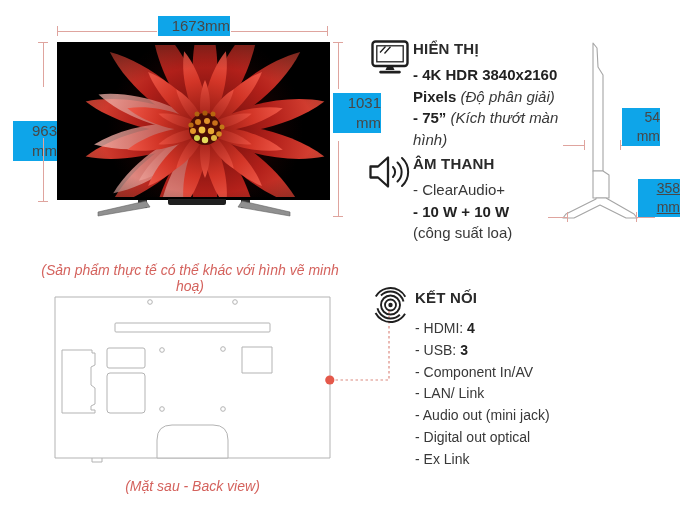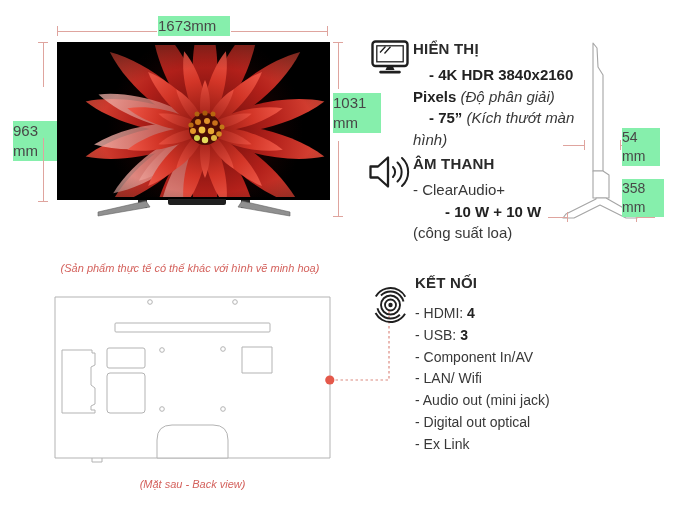--- a/index.html
+++ b/index.html
@@ -1,29 +1,29 @@
 <!DOCTYPE html>
 <html><head>
 <meta charset="utf-8">
 <style>
   html,body{margin:0;padding:0;background:#fff;}
   #stage{position:relative;width:696px;height:522px;background:#fff;overflow:hidden;
          font-family:"Liberation Sans",sans-serif;color:#3a3a3a;}
   .abs{position:absolute;}
   .dl{position:absolute;background:#dfa49e;}
-  .dim-label{position:absolute;color:#474747;font-size:15px;text-align:left;line-height:20px;background:#86efac;}
+  .dim-label{position:absolute;color:#474747;font-size:15px;text-align:right;line-height:20px;background:#0ea5e9;}
   .dim-label.small{font-size:14px;line-height:19px;}
   .sec{position:absolute;}
   .sec h3{margin:0 0 7px 0;font-size:15px;font-weight:bold;color:#2a2a2a;letter-spacing:.2px;}
   .sec p{margin:0;font-size:15px;line-height:21.5px;color:#383838;}
   .sec p i{font-style:italic;}
-  .sec p b{color:#222;margin-left:16px;}
+  .sec p b{color:#222;}
   .c-item{font-size:14px;line-height:21.8px;color:#383838;}
   .c-item b{color:#222;}
-  .note{position:absolute;color:#d4625d;font-size:11px;font-style:italic;text-align:center;}
+  .note{position:absolute;color:#d4625d;font-size:14px;font-style:italic;text-align:center;}
   .bezel{position:absolute;left:57px;top:42px;width:273px;height:158px;background:#0b0b0b;}
   .module{position:absolute;left:168px;top:199px;width:58px;height:6px;background:#1f1f1f;border-radius:0 0 2px 2px;}
 </style>
 </head>
 <body>
 
 <div id="stage">
 
   <div class="bezel">
     <svg width="273" height="158" viewBox="0 0 273 158">
@@ -172,29 +172,29 @@
     <g fill="#fff" stroke="#a5a5a5" stroke-width="1.1" stroke-linejoin="round">
       <path d="M37 23 L41 28 L42 47 L47 55 L47 151 L37 151 Z"></path>
       <path d="M37 151 H47 L53 155 V178 H37 Z"></path>
       <path d="M40 178 H50 L78 194 L81 198 H70 L44 185 L18 198 H7 L10 194 L40 179 Z"></path>
     </g>
   </svg>
   <div class="dl" style="left:563px;top:145px;width:21px;height:1px;"></div>
   <div class="dl" style="left:584px;top:140px;width:1px;height:10px;"></div>
   <div class="dl" style="left:620px;top:140px;width:1px;height:10px;"></div>
   <div class="dl" style="left:621px;top:145px;width:19px;height:1px;"></div>
-  <div class="dim-label small" style="left:622px;top:108px;width:38px;margin-top:20px;">
+  <div class="dim-label small" style="left:622px;top:108px;width:38px;">
     <div>54</div>
     <div>mm</div>
   </div>
   <div class="dl" style="left:548px;top:217px;width:19px;height:1px;"></div>
   <div class="dl" style="left:567px;top:212px;width:1px;height:10px;"></div>
   <div class="dl" style="left:636px;top:212px;width:1px;height:10px;"></div>
   <div class="dl" style="left:637px;top:217px;width:18px;height:1px;"></div>
-  <div class="dim-label small" style="left:622px;top:179px;width:42px;">
+  <div class="dim-label small" style="left:638px;top:179px;width:42px;text-decoration:underline;">
     <div>358</div>
     <div>mm</div>
   </div>
 
   <svg class="abs" style="left:371px;top:40px;" width="38" height="36" viewBox="0 0 38 36">
     <rect x="1.5" y="1.5" width="35" height="24.5" rx="3" fill="none" stroke="#1f1f1f" stroke-width="2.4"></rect>
     <rect x="5.8" y="5.8" width="26.4" height="16" fill="none" stroke="#1f1f1f" stroke-width="1.3"></rect>
     <path d="M9 12.5 L14.5 6.5 M13.5 13.5 L19.5 6.8" stroke="#1f1f1f" stroke-width="1.3" fill="none"></path>
     <path d="M16 26.5 H22 L23.5 30 H14.5 Z" fill="#1f1f1f"></path>
     <path d="M9.5 33.5 C7.5 33 7.8 30.8 10 30.8 H28 C30.2 30.8 30.5 33 28.5 33.5 Z" fill="#1f1f1f"></path>
@@ -207,21 +207,21 @@
 
   <svg class="abs" style="left:367px;top:153px;" width="44" height="38" viewBox="0 0 44 38">
     <path d="M3.5 13.5 H11 L21 4.5 V33.5 L11 24.5 H3.5 Z" fill="none" stroke="#1f1f1f" stroke-width="2.3" stroke-linejoin="round"></path>
     <path d="M26 14 A 7 7 0 0 1 26 24" fill="none" stroke="#1f1f1f" stroke-width="2" stroke-linecap="round"></path>
     <path d="M30.5 9.5 A 13 13 0 0 1 30.5 28.5" fill="none" stroke="#1f1f1f" stroke-width="2" stroke-linecap="round"></path>
     <path d="M35 5 A 19 19 0 0 1 35 33" fill="none" stroke="#1f1f1f" stroke-width="2" stroke-linecap="round"></path>
   </svg>
   <div class="sec" style="left:413px;top:155px;width:182px;">
     <h3>ÂM THANH</h3>
     <p>- ClearAudio+</p>
-    <p style="font-weight:bold;color:#222;margin-left:32px;">- 10 W + 10 W</p>
+    <p style="font-weight:bold;color:#222;">- 10 W + 10 W</p>
     <p>(công suất loa)</p>
   </div>
 
   <div class="note" style="left:40px;top:262px;width:300px;">(Sản phẩm thực tế có thể khác với hình vẽ minh hoạ)</div>
 
   <svg class="abs" style="left:50px;top:292px;" width="290" height="178" viewBox="0 0 290 178">
     <g fill="#fff" stroke="#b3b3b3" stroke-width="1" stroke-linejoin="round">
       <rect x="5" y="5" width="275" height="161"></rect>
       <path d="M42 166 L42 170 L52 170 L52 166" fill="none"></path>
       <rect x="65" y="31" width="155" height="9" rx="1"></rect>
@@ -245,24 +245,24 @@
     <circle cx="4.8" cy="77" r="4.6" fill="#e4584a"></circle>
   </svg>
 
   <svg class="abs" style="left:370px;top:286px;" width="41" height="41" viewBox="0 0 41 41">
     <circle cx="20.5" cy="19" r="2.2" fill="#1f1f1f"></circle>
     <circle cx="20.5" cy="19" r="5.5" fill="none" stroke="#1f1f1f" stroke-width="1.8"></circle>
     <circle cx="20.5" cy="19" r="9.5" fill="none" stroke="#1f1f1f" stroke-width="1.9"></circle>
     <circle cx="20.5" cy="19" r="13.5" fill="none" stroke="#1f1f1f" stroke-width="1.9" stroke-dasharray="28 14.4" transform="rotate(-135 20.5 19)"></circle>
     <circle cx="20.5" cy="19" r="17" fill="none" stroke="#1f1f1f" stroke-width="1.9" stroke-dasharray="35.6 17.8" transform="rotate(-150 20.5 19)"></circle>
   </svg>
-  <div class="sec" style="left:415px;top:274px;width:210px;">
+  <div class="sec" style="left:415px;top:289px;width:210px;">
     <h3 style="margin-bottom:12px;">KẾT NỐI</h3>
     <div class="c-item"><span>- HDMI: </span><b>4</b></div>
     <div class="c-item"><span>- USB: </span><b>3</b></div>
     <div class="c-item"><span>- Component In/AV</span><b></b></div>
-    <div class="c-item"><span>- LAN/ Wifi</span><b></b></div>
+    <div class="c-item"><span>- LAN/ Link</span><b></b></div>
     <div class="c-item"><span>- Audio out (mini jack)</span><b></b></div>
     <div class="c-item"><span>- Digital out optical</span><b></b></div>
     <div class="c-item"><span>- Ex Link</span><b></b></div>
   </div>
 
 </div>
 
 </body></html>

